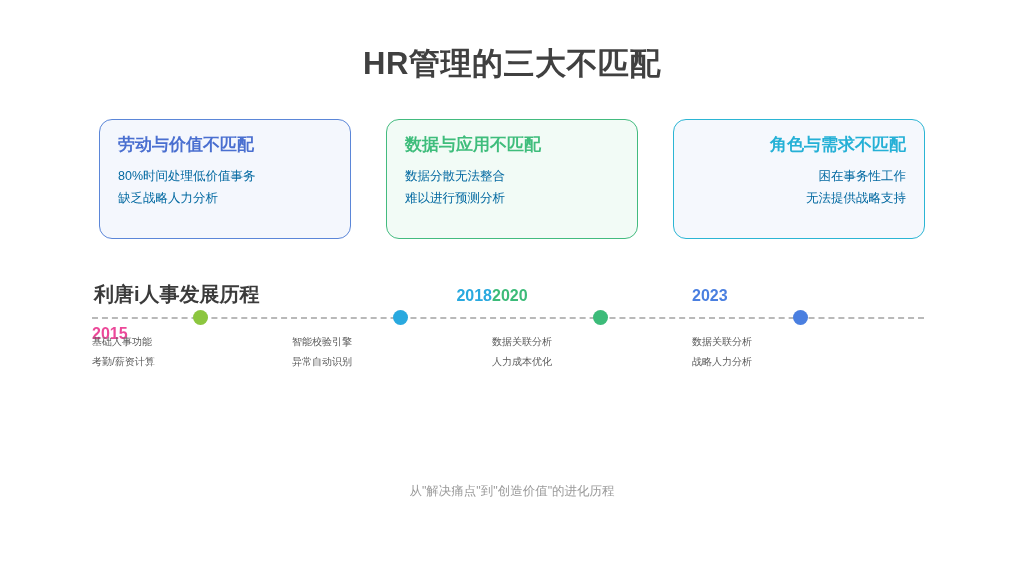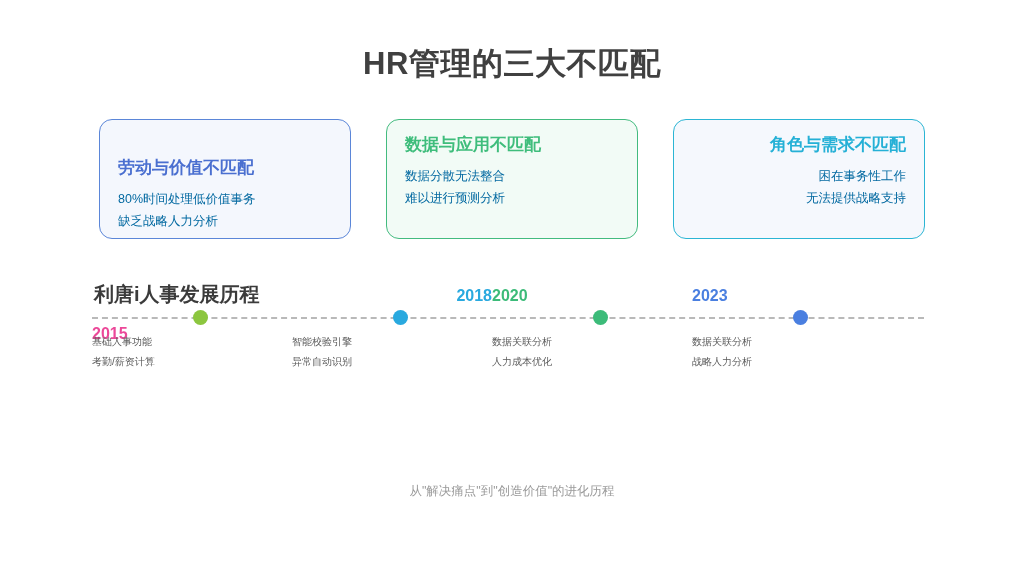--- a/index.html
+++ b/index.html
@@ -59,21 +59,21 @@
   .card.blue   { border-color: #5b86d8; background: #f4f7fd; }
   .card.green  { border-color: #43bb7f; background: #f2fbf6; }
   .card.cyan   { border-color: #2bb5d4; background: #f5f8fd; text-align: right; }
 
   .card-title {
     font-size: 17px;
     font-weight: bold;
     line-height: 24px;
     margin-bottom: 8px;
   }
-  .card.blue  .card-title { color: #4a6fd0; margin-top: 23px; }
+  .card.blue  .card-title { color: #4a6fd0; }
   .card.green .card-title { color: #3fbd7c; }
   .card.cyan  .card-title { color: #25b0d6; }
 
   .card-line {
     font-size: 12.5px;
     line-height: 22px;
     color: #0369a1;
     white-space: nowrap;
   }
 

